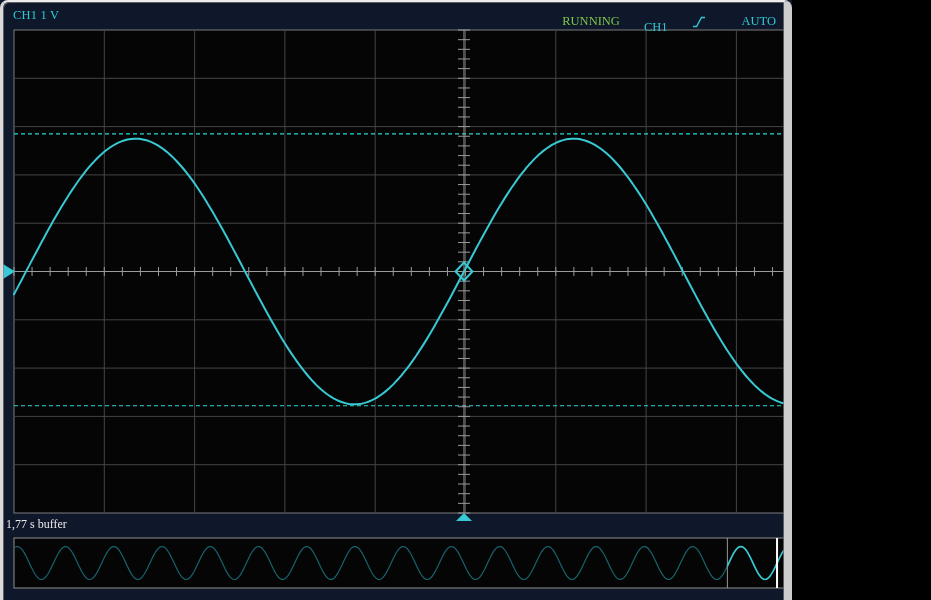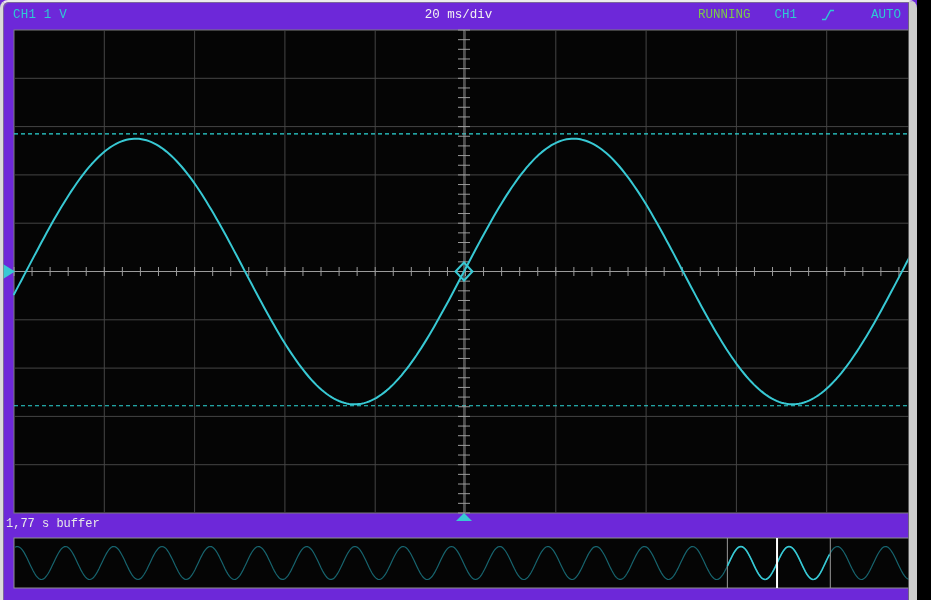--- a/index.html
+++ b/index.html
@@ -1,18 +1,18 @@
 <!DOCTYPE html>
 <html><head>
 <meta charset="utf-8">
 <style>
   html,body{margin:0;padding:0;background:#000;}
   .app{
-    position:relative;width:917px;height:600px;background:#6d28d9;
-    overflow:hidden;font-family:Liberation Mono, monospace;
+    position:relative;width:792px;height:600px;background:#0f172a;
+    overflow:hidden;font-family:Liberation Serif, serif;
     -webkit-font-smoothing:antialiased;
   }
   #scope-svg{position:absolute;left:0;top:0;display:block;}
   .topbar{position:absolute;left:0;top:0;width:100%;height:30px;}
   .channel-label{position:absolute;left:13px;top:8px;font-size:12.5px;letter-spacing:.2px;}
   .timebase-label{position:absolute;left:0;right:0;top:8px;text-align:center;font-size:12.5px;color:#f2f2f2;}
   .topbar-right{position:absolute;right:16px;top:8px;display:flex;align-items:center;gap:24px;font-size:12.5px;}
   .slope-icon{display:block;}
   .buffer-label{position:absolute;left:6px;top:517px;font-size:12px;color:#e9e9e9;}
   .frame{
@@ -163,24 +163,23 @@
       <rect x="14" y="538" width="903" height="50" fill="#050505" stroke="#8f8f8f" stroke-width="1"></rect>
       <polyline points="15.0,547.2 16.5,546.6 18.0,546.6 19.5,547.2 21.0,548.4 22.5,550.1 24.0,552.4 25.5,555.1 27.0,558.0 28.5,561.2 30.0,564.4 31.5,567.5 33.0,570.5 34.5,573.2 36.0,575.6 37.5,577.4 39.0,578.7 40.5,579.4 42.0,579.5 43.5,578.9 45.0,577.7 46.5,576.0 48.0,573.8 49.5,571.2 51.0,568.2 52.5,565.1 54.0,561.9 55.5,558.7 57.0,555.7 58.5,553.0 60.0,550.6 61.5,548.7 63.0,547.4 64.5,546.7 66.0,546.5 67.5,547.0 69.0,548.2 70.5,549.8 72.0,552.0 73.5,554.6 75.0,557.5 76.5,560.7 78.0,563.9 79.5,567.1 81.0,570.1 82.5,572.8 84.0,575.2 85.5,577.1 87.0,578.5 88.5,579.3 90.0,579.5 91.5,579.0 93.0,578.0 94.5,576.3 96.0,574.2 97.5,571.6 99.0,568.7 100.5,565.6 102.0,562.4 103.5,559.2 105.0,556.2 106.5,553.4 108.0,551.0 109.5,549.0 111.0,547.6 112.5,546.7 114.0,546.5 115.5,546.9 117.0,547.9 118.5,549.5 120.0,551.6 121.5,554.2 123.0,557.0 124.5,560.1 126.0,563.4 127.5,566.6 129.0,569.6 130.5,572.4 132.0,574.9 133.5,576.9 135.0,578.3 136.5,579.2 138.0,579.5 139.5,579.1 141.0,578.2 142.5,576.6 144.0,574.5 145.5,572.0 147.0,569.2 148.5,566.1 150.0,562.9 151.5,559.7 153.0,556.6 154.5,553.8 156.0,551.3 157.5,549.3 159.0,547.8 160.5,546.8 162.0,546.5 163.5,546.8 165.0,547.7 166.5,549.2 168.0,551.3 169.5,553.7 171.0,556.6 172.5,559.6 174.0,562.8 175.5,566.1 177.0,569.1 178.5,572.0 180.0,574.5 181.5,576.6 183.0,578.1 184.5,579.1 186.0,579.5 187.5,579.2 189.0,578.4 190.5,576.9 192.0,574.9 193.5,572.5 195.0,569.7 196.5,566.6 198.0,563.4 199.5,560.2 201.0,557.1 202.5,554.2 204.0,551.7 205.5,549.6 207.0,548.0 208.5,546.9 210.0,546.5 211.5,546.7 213.0,547.5 214.5,549.0 216.0,550.9 217.5,553.3 219.0,556.1 220.5,559.2 222.0,562.3 223.5,565.6 225.0,568.7 226.5,571.6 228.0,574.1 229.5,576.3 231.0,577.9 232.5,579.0 234.0,579.5 235.5,579.3 237.0,578.5 238.5,577.2 240.0,575.3 241.5,572.9 243.0,570.1 244.5,567.1 246.0,563.9 247.5,560.7 249.0,557.6 250.5,554.6 252.0,552.0 253.5,549.9 255.0,548.2 256.5,547.0 258.0,546.5 259.5,546.6 261.0,547.4 262.5,548.7 264.0,550.6 265.5,552.9 267.0,555.6 268.5,558.7 270.0,561.8 271.5,565.0 273.0,568.2 274.5,571.1 276.0,573.8 277.5,576.0 279.0,577.7 280.5,578.9 282.0,579.4 283.5,579.4 285.0,578.7 286.5,577.4 288.0,575.6 289.5,573.3 291.0,570.6 292.5,567.6 294.0,564.4 295.5,561.2 297.0,558.1 298.5,555.1 300.0,552.4 301.5,550.2 303.0,548.4 304.5,547.2 306.0,546.6 307.5,546.6 309.0,547.2 310.5,548.5 312.0,550.2 313.5,552.5 315.0,555.2 316.5,558.2 318.0,561.3 319.5,564.5 321.0,567.7 322.5,570.7 324.0,573.4 325.5,575.7 327.0,577.5 328.5,578.7 330.0,579.4 331.5,579.4 333.0,578.9 334.5,577.7 336.0,575.9 337.5,573.7 339.0,571.0 340.5,568.1 342.0,564.9 343.5,561.7 345.0,558.5 346.5,555.5 348.0,552.8 349.5,550.5 351.0,548.6 352.5,547.3 354.0,546.6 355.5,546.5 357.0,547.1 358.5,548.2 360.0,549.9 361.5,552.1 363.0,554.8 364.5,557.7 366.0,560.8 367.5,564.0 369.0,567.2 370.5,570.2 372.0,573.0 373.5,575.3 375.0,577.2 376.5,578.6 378.0,579.3 379.5,579.5 381.0,579.0 382.5,577.9 384.0,576.2 385.5,574.1 387.0,571.5 388.5,568.6 390.0,565.4 391.5,562.2 393.0,559.0 394.5,556.0 396.0,553.2 397.5,550.8 399.0,548.9 400.5,547.5 402.0,546.7 403.5,546.5 405.0,547.0 406.5,548.0 408.0,549.6 409.5,551.8 411.0,554.3 412.5,557.2 414.0,560.3 415.5,563.5 417.0,566.7 418.5,569.8 420.0,572.6 421.5,575.0 423.0,577.0 424.5,578.4 426.0,579.3 427.5,579.5 429.0,579.1 430.5,578.1 432.0,576.5 433.5,574.4 435.0,571.9 436.5,569.0 438.0,565.9 439.5,562.7 441.0,559.5 442.5,556.5 444.0,553.6 445.5,551.2 447.0,549.2 448.5,547.7 450.0,546.8 451.5,546.5 453.0,546.8 454.5,547.8 456.0,549.3 457.5,551.4 459.0,553.9 460.5,556.7 462.0,559.8 463.5,563.0 465.0,566.2 466.5,569.3 468.0,572.1 469.5,574.6 471.0,576.7 472.5,578.2 474.0,579.2 475.5,579.5 477.0,579.2 478.5,578.3 480.0,576.8 481.5,574.8 483.0,572.3 484.5,569.5 486.0,566.4 487.5,563.2 489.0,560.0 490.5,556.9 492.0,554.1 493.5,551.5 495.0,549.5 496.5,547.9 498.0,546.9 499.5,546.5 501.0,546.7 502.5,547.6 504.0,549.1 505.5,551.0 507.0,553.5 508.5,556.3 510.0,559.3 511.5,562.5 513.0,565.7 514.5,568.8 516.0,571.7 517.5,574.3 519.0,576.4 520.5,578.0 522.0,579.1 523.5,579.5 525.0,579.3 526.5,578.5 528.0,577.1 529.5,575.1 531.0,572.7 532.5,570.0 534.0,566.9 535.5,563.8 537.0,560.5 538.5,557.4 540.0,554.5 541.5,551.9 543.0,549.8 544.5,548.1 546.0,547.0 547.5,546.5 549.0,546.7 550.5,547.4 552.0,548.8 553.5,550.7 555.0,553.1 556.5,555.8 558.0,558.8 559.5,562.0 561.0,565.2 562.5,568.3 564.0,571.3 565.5,573.9 567.0,576.1 568.5,577.8 570.0,578.9 571.5,579.5 573.0,579.4 574.5,578.7 576.0,577.3 577.5,575.5 579.0,573.1 580.5,570.4 582.0,567.4 583.5,564.3 585.0,561.0 586.5,557.9 588.0,554.9 589.5,552.3 591.0,550.1 592.5,548.3 594.0,547.1 595.5,546.6 597.0,546.6 598.5,547.3 600.0,548.5 601.5,550.4 603.0,552.7 604.5,555.3 606.0,558.3 607.5,561.5 609.0,564.7 610.5,567.9 612.0,570.8 613.5,573.5 615.0,575.8 616.5,577.6 618.0,578.8 619.5,579.4 621.0,579.4 622.5,578.8 624.0,577.6 625.5,575.8 627.0,573.5 628.5,570.9 630.0,567.9 631.5,564.8 633.0,561.5 634.5,558.4 636.0,555.4 637.5,552.7 639.0,550.4 640.5,548.6 642.0,547.3 643.5,546.6 645.0,546.6 646.5,547.1 648.0,548.3 649.5,550.0 651.0,552.3 652.5,554.9 654.0,557.8 655.5,561.0 657.0,564.2 658.5,567.4 660.0,570.4 661.5,573.1 663.0,575.4 664.5,577.3 666.0,578.6 667.5,579.4 669.0,579.5 670.5,578.9 672.0,577.8 673.5,576.1 675.0,573.9 676.5,571.3 678.0,568.4 679.5,565.3 681.0,562.1 682.5,558.9 684.0,555.9 685.5,553.1 687.0,550.7 688.5,548.8 690.0,547.5 691.5,546.7 693.0,546.5 694.5,547.0 696.0,548.1 697.5,549.7 699.0,551.9 700.5,554.5 702.0,557.4 703.5,560.5 705.0,563.7 706.5,566.9 708.0,569.9 709.5,572.7 711.0,575.1 712.5,577.0 714.0,578.5 715.5,579.3 717.0,579.5 718.5,579.1 720.0,578.0 721.5,576.4 723.0,574.3 724.5,571.8 726.0,568.9 727.5,565.8 729.0,562.6 730.5,559.4 732.0,556.3 733.5,553.5 735.0,551.1 736.5,549.1 738.0,547.6 739.5,546.8 741.0,546.5 742.5,546.9 744.0,547.9 745.5,549.4 747.0,551.5 748.5,554.0 750.0,556.9 751.5,560.0 753.0,563.2 754.5,566.4 756.0,569.5 757.5,572.3 759.0,574.7 760.5,576.8 762.0,578.3 763.5,579.2 765.0,579.5 766.5,579.2 768.0,578.2 769.5,576.7 771.0,574.7 772.5,572.2 774.0,569.4 775.5,566.3 777.0,563.1 778.5,559.9 780.0,556.8 781.5,553.9 783.0,551.4 784.5,549.4 786.0,547.8 787.5,546.9 789.0,546.5 790.5,546.8 792.0,547.7 793.5,549.1 795.0,551.1 796.5,553.6 798.0,556.4 799.5,559.5 801.0,562.7 802.5,565.9 804.0,569.0 805.5,571.9 807.0,574.4 808.5,576.5 810.0,578.1 811.5,579.1 813.0,579.5 814.5,579.3 816.0,578.4 817.5,577.0 819.0,575.0 820.5,572.6 822.0,569.8 823.5,566.8 825.0,563.6 826.5,560.4 828.0,557.3 829.5,554.4 831.0,551.8 832.5,549.7 834.0,548.0 835.5,547.0 837.0,546.5 838.5,546.7 840.0,547.5 841.5,548.9 843.0,550.8 844.5,553.2 846.0,555.9 847.5,559.0 849.0,562.2 850.5,565.4 852.0,568.5 853.5,571.4 855.0,574.0 856.5,576.2 858.0,577.9 859.5,579.0 861.0,579.5 862.5,579.3 864.0,578.6 865.5,577.3 867.0,575.4 868.5,573.0 870.0,570.3 871.5,567.3 873.0,564.1 874.5,560.9 876.0,557.7 877.5,554.8 879.0,552.2 880.5,550.0 882.0,548.3 883.5,547.1 885.0,546.5 886.5,546.6 888.0,547.3 889.5,548.6 891.0,550.5 892.5,552.8 894.0,555.5 895.5,558.5 897.0,561.7 898.5,564.9 900.0,568.0 901.5,571.0 903.0,573.6 904.5,575.9 906.0,577.6 907.5,578.8 909.0,579.4 910.5,579.4 912.0,578.8 913.5,577.5 915.0,575.7" fill="none" stroke="#17646e" stroke-width="1.2"></polyline>
       <line x1="727.37" y1="538" x2="727.37" y2="588" stroke="#9a9a9a" stroke-width="1"></line>
       <line x1="830.312" y1="538" x2="830.312" y2="588" stroke="#9a9a9a" stroke-width="1"></line>
       <polyline points="727.4,566.1 728.9,562.8 730.4,559.6 731.9,556.6 733.4,553.7 734.9,551.3 736.4,549.2 737.9,547.7 739.4,546.8 740.9,546.5 742.4,546.8 743.9,547.8 745.4,549.3 746.9,551.3 748.4,553.8 749.9,556.6 751.4,559.7 752.9,562.9 754.4,566.1 755.9,569.2 757.4,572.0 758.9,574.6 760.4,576.6 761.9,578.2 763.4,579.1 764.9,579.5 766.4,579.2 767.9,578.3 769.4,576.9 770.9,574.9 772.4,572.4 773.9,569.6 775.4,566.6 776.9,563.4 778.4,560.1 779.9,557.0 781.4,554.2 782.9,551.6 784.4,549.5 785.9,547.9 787.4,546.9 788.9,546.5 790.4,546.7 791.9,547.6 793.4,549.0 794.9,551.0 796.4,553.4 797.9,556.2 799.4,559.2 800.9,562.4 802.4,565.6 803.9,568.7 805.4,571.6 806.9,574.2 808.4,576.3 809.9,578.0 811.4,579.0 812.9,579.5 814.4,579.3 815.9,578.5 817.4,577.1 818.9,575.2 820.4,572.8 821.9,570.1 823.4,567.0 824.9,563.9 826.4,560.6 827.9,557.5 829.4,554.6" fill="none" stroke="#38c9d4" stroke-width="1.6"></polyline>
       <line x1="777.035" y1="538" x2="777.035" y2="588" stroke="#ffffff" stroke-width="2"></line>
     </svg>
 
   <div class="topbar">
     <div class="channel-label" style="color: rgb(47, 201, 211);">CH1 1 V</div>
-    <div class="timebase-label">20 ms/div</div>
     <div class="topbar-right">
       <span style="color: rgb(125, 199, 76);">RUNNING</span>
-      <span style="color: rgb(47, 201, 211);">CH1</span>
+      <span style="color: rgb(47, 201, 211); margin-top: 12px;">CH1</span>
       <svg class="slope-icon" width="14" height="14" viewBox="0 0 14 14">
         <polyline id="slope-path" points="1,11.5 4.5,11.5 9.5,2.5 13,2.5" fill="none" stroke-width="1.4" stroke="#2fc9d3"></polyline>
       </svg>
       <span style="color: rgb(47, 201, 211); margin-left: 12px;">AUTO</span>
     </div>
   </div>
 
   <div class="buffer-label">1,77 s buffer</div>
 
   <div class="frame"></div>

